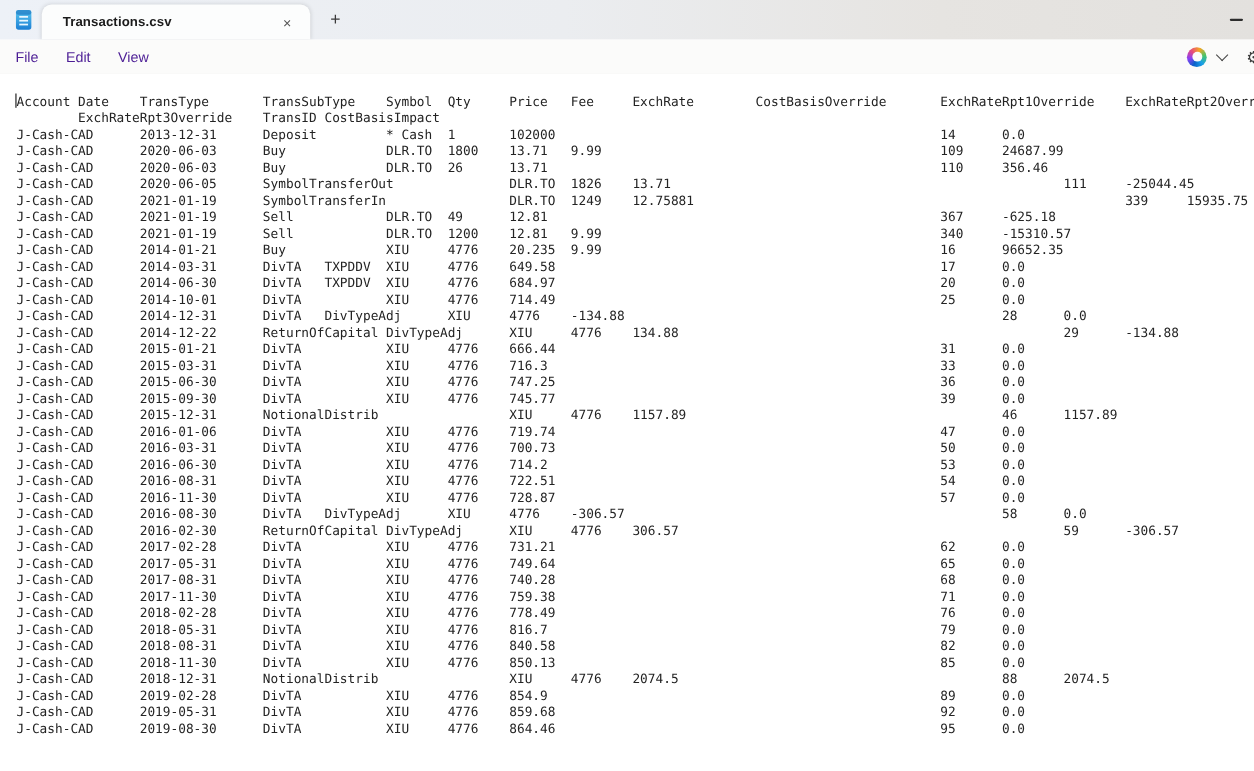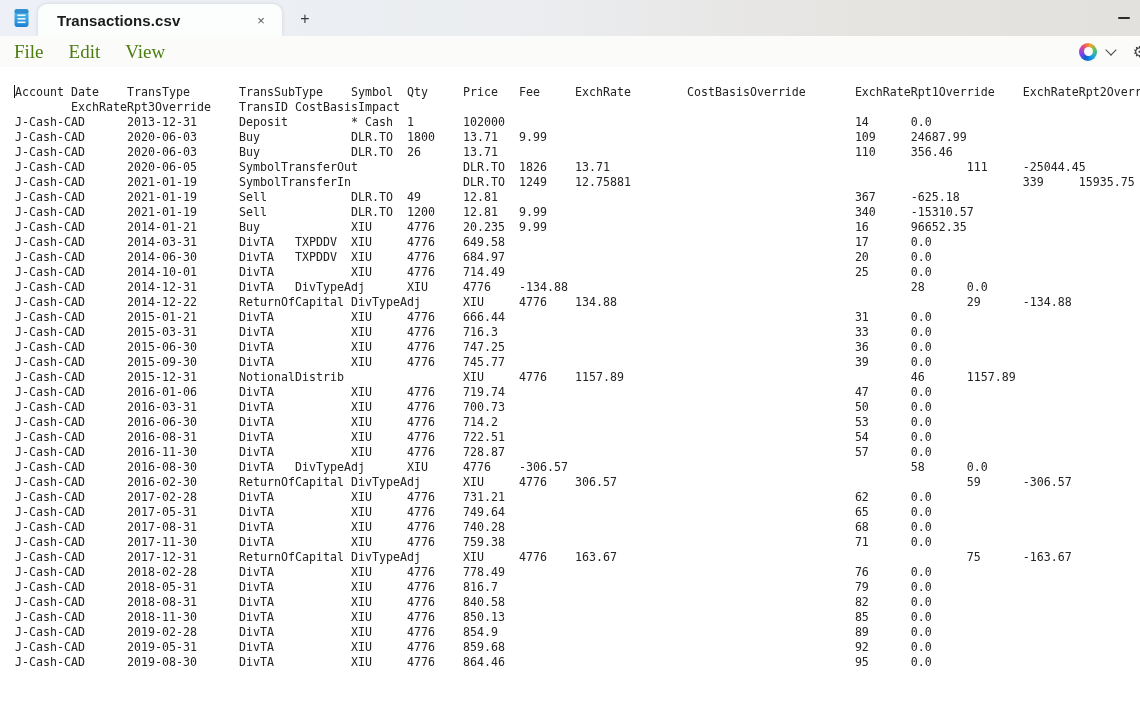--- a/index.html
+++ b/index.html
@@ -14,21 +14,21 @@
     background:linear-gradient(90deg,#edf1f7 0%,#ebedf0 45%,#e6e4e1 75%,#e3e1de 100%);
   }
   .app-icon{position:absolute;left:13px;top:8px;width:18px;height:20px;}
   .tab{
     position:absolute;left:38px;top:4px;width:244px;height:32px;
     background:#fcfdfd;border-radius:9px 9px 0 0;
     box-shadow:0 0 4px rgba(0,0,0,.12);
     display:flex;align-items:center;
   }
   .tab-title{
-    margin-left:19px;font-size:15px;font-weight:700;color:#1b1b1b;
+    margin-left:19px;font-size:12px;font-weight:700;color:#1b1b1b;
     letter-spacing:.1px;
   }
   .tab-close{
     position:absolute;right:12px;top:7px;width:18px;height:18px;
     display:flex;align-items:center;justify-content:center;
     font-size:13px;color:#555;border-radius:4px;cursor:default;
   }
   .new-tab{
     position:absolute;left:295px;top:9px;width:20px;height:20px;
     display:flex;align-items:center;justify-content:center;
@@ -37,21 +37,21 @@
   .minimize{
     position:absolute;right:10px;top:17px;width:12px;height:2px;
     background:#2c2c2c;border-radius:1px;
   }
   
   .menubar{
     position:absolute;left:0;top:36px;width:1140px;height:31px;
     background:#fbfbfa;border-bottom:1px solid #ededec;
     display:flex;align-items:center;
   }
-  .menu-item{font-size:19px;color:#4d7c0f;padding:4px 11px;margin-left:3px;border-radius:5px;font-family:Liberation Serif, serif;}
+  .menu-item{font-size:13px;color:#4c1d95;padding:4px 11px;margin-left:3px;border-radius:5px;}
   .menubar-right{position:absolute;right:0;top:0;height:31px;display:flex;align-items:center;}
   .copilot{
     width:18px;height:18px;border-radius:50%;
     background:conic-gradient(from 200deg,#0a62c9,#8a3ff5,#e64a7e,#f5a623,#44c46d,#19a0e8,#0a62c9);
     position:relative;margin-right:10px;
   }
   .copilot::after{
     content:"";position:absolute;left:4.5px;top:4.5px;width:9px;height:9px;border-radius:50%;
     background:#fbfbfa;
   }
@@ -143,22 +143,22 @@
     <div class="line">J-Cash-CAD	2016-03-31	DivTA		XIU	4776	700.73							50	0.0</div>
     <div class="line">J-Cash-CAD	2016-06-30	DivTA		XIU	4776	714.2							53	0.0</div>
     <div class="line">J-Cash-CAD	2016-08-31	DivTA		XIU	4776	722.51							54	0.0</div>
     <div class="line">J-Cash-CAD	2016-11-30	DivTA		XIU	4776	728.87							57	0.0</div>
     <div class="line">J-Cash-CAD	2016-08-30	DivTA	DivTypeAdj	XIU	4776	-306.57							58	0.0</div>
     <div class="line">J-Cash-CAD	2016-02-30	ReturnOfCapital	DivTypeAdj	XIU	4776	306.57							59	-306.57</div>
     <div class="line">J-Cash-CAD	2017-02-28	DivTA		XIU	4776	731.21							62	0.0</div>
     <div class="line">J-Cash-CAD	2017-05-31	DivTA		XIU	4776	749.64							65	0.0</div>
     <div class="line">J-Cash-CAD	2017-08-31	DivTA		XIU	4776	740.28							68	0.0</div>
     <div class="line">J-Cash-CAD	2017-11-30	DivTA		XIU	4776	759.38							71	0.0</div>
-    <div class="line">J-Cash-CAD	2017-12-31	ReturnOfCapital	DivTypeAdj	XIU	4776	163.67							75	-163.67</div>
     <div class="line">J-Cash-CAD	2018-02-28	DivTA		XIU	4776	778.49							76	0.0</div>
     <div class="line">J-Cash-CAD	2018-05-31	DivTA		XIU	4776	816.7							79	0.0</div>
     <div class="line">J-Cash-CAD	2018-08-31	DivTA		XIU	4776	840.58							82	0.0</div>
     <div class="line">J-Cash-CAD	2018-11-30	DivTA		XIU	4776	850.13							85	0.0</div>
+    <div class="line">J-Cash-CAD	2018-12-31	NotionalDistrib			XIU	4776	2074.5						88	2074.5</div>
     <div class="line">J-Cash-CAD	2019-02-28	DivTA		XIU	4776	854.9							89	0.0</div>
     <div class="line">J-Cash-CAD	2019-05-31	DivTA		XIU	4776	859.68							92	0.0</div>
     <div class="line">J-Cash-CAD	2019-08-30	DivTA		XIU	4776	864.46							95	0.0</div>
   </div>
 <div class="caret"></div>
 
 </body></html>

